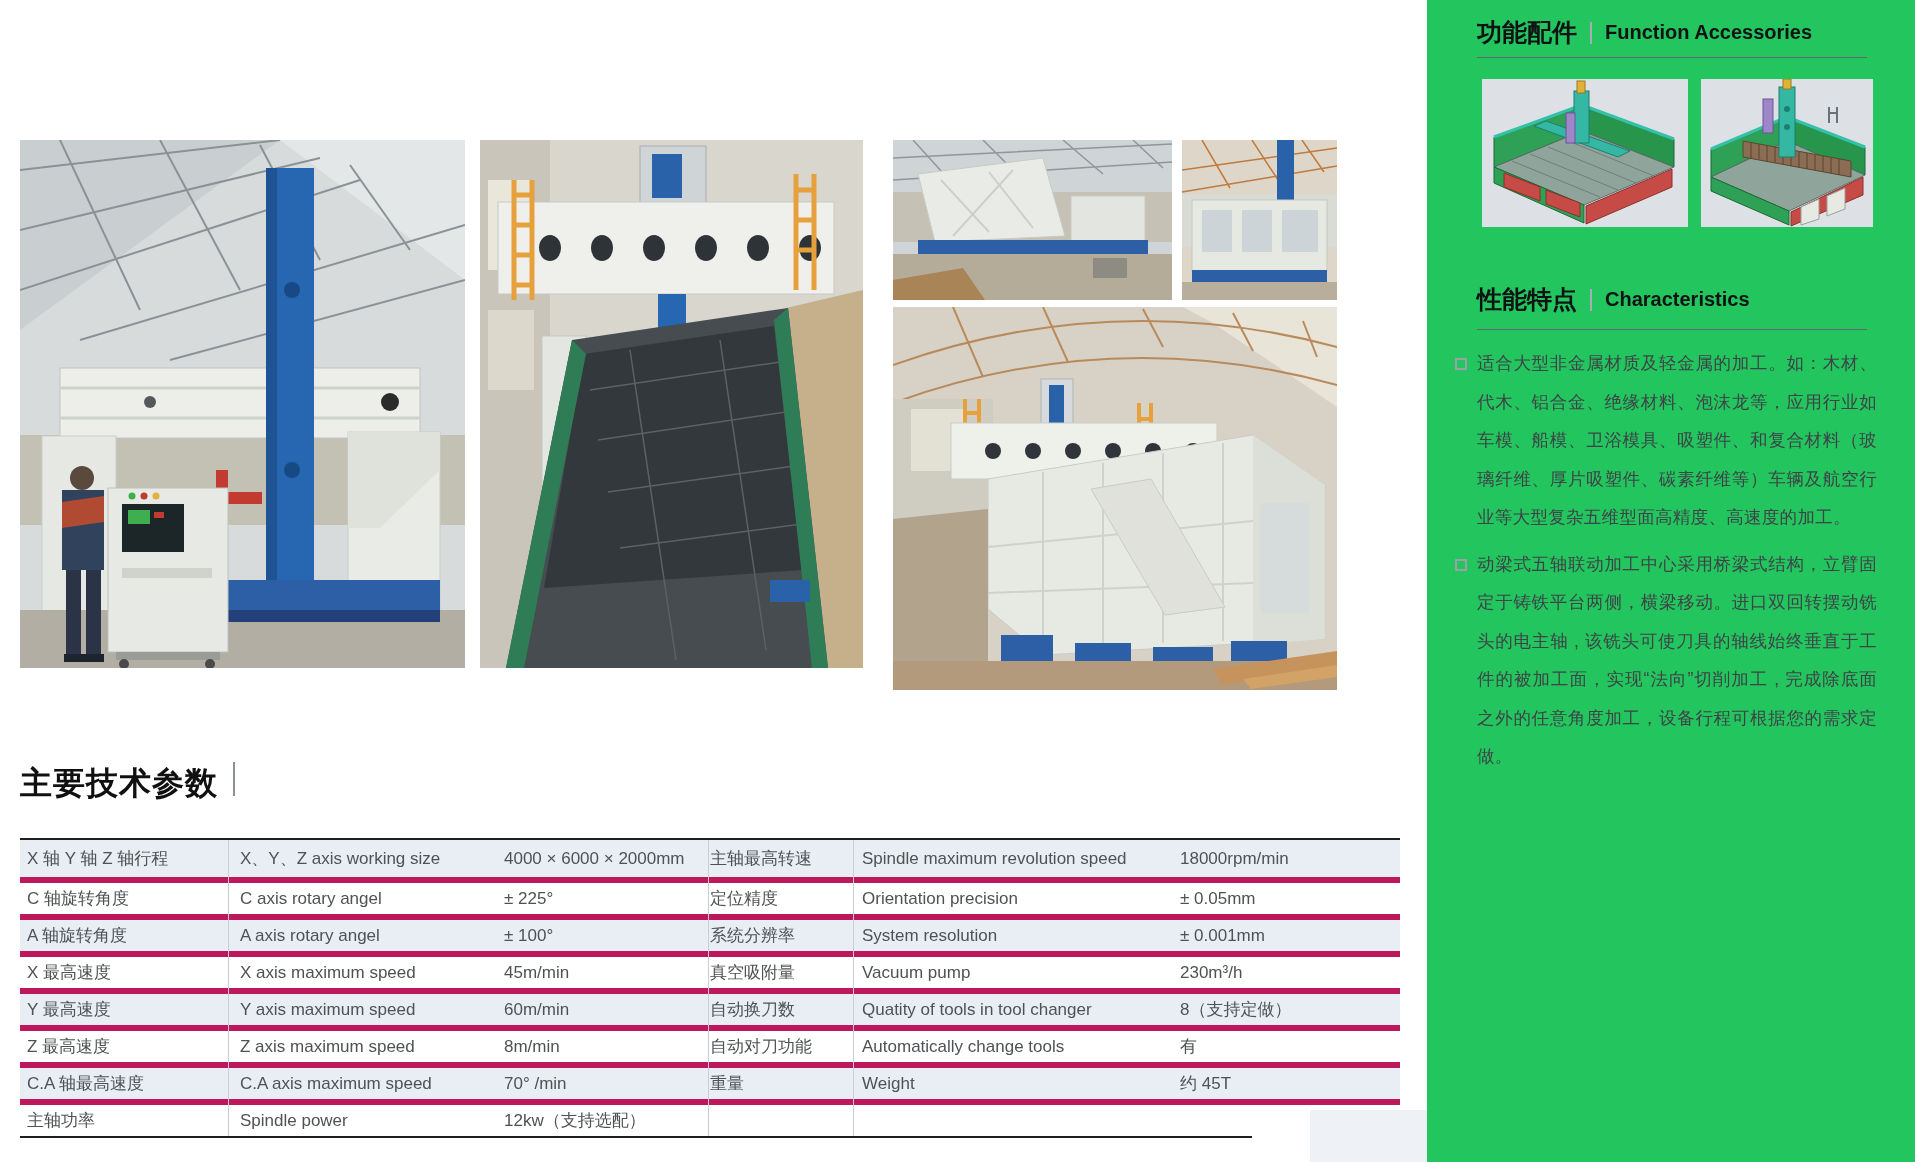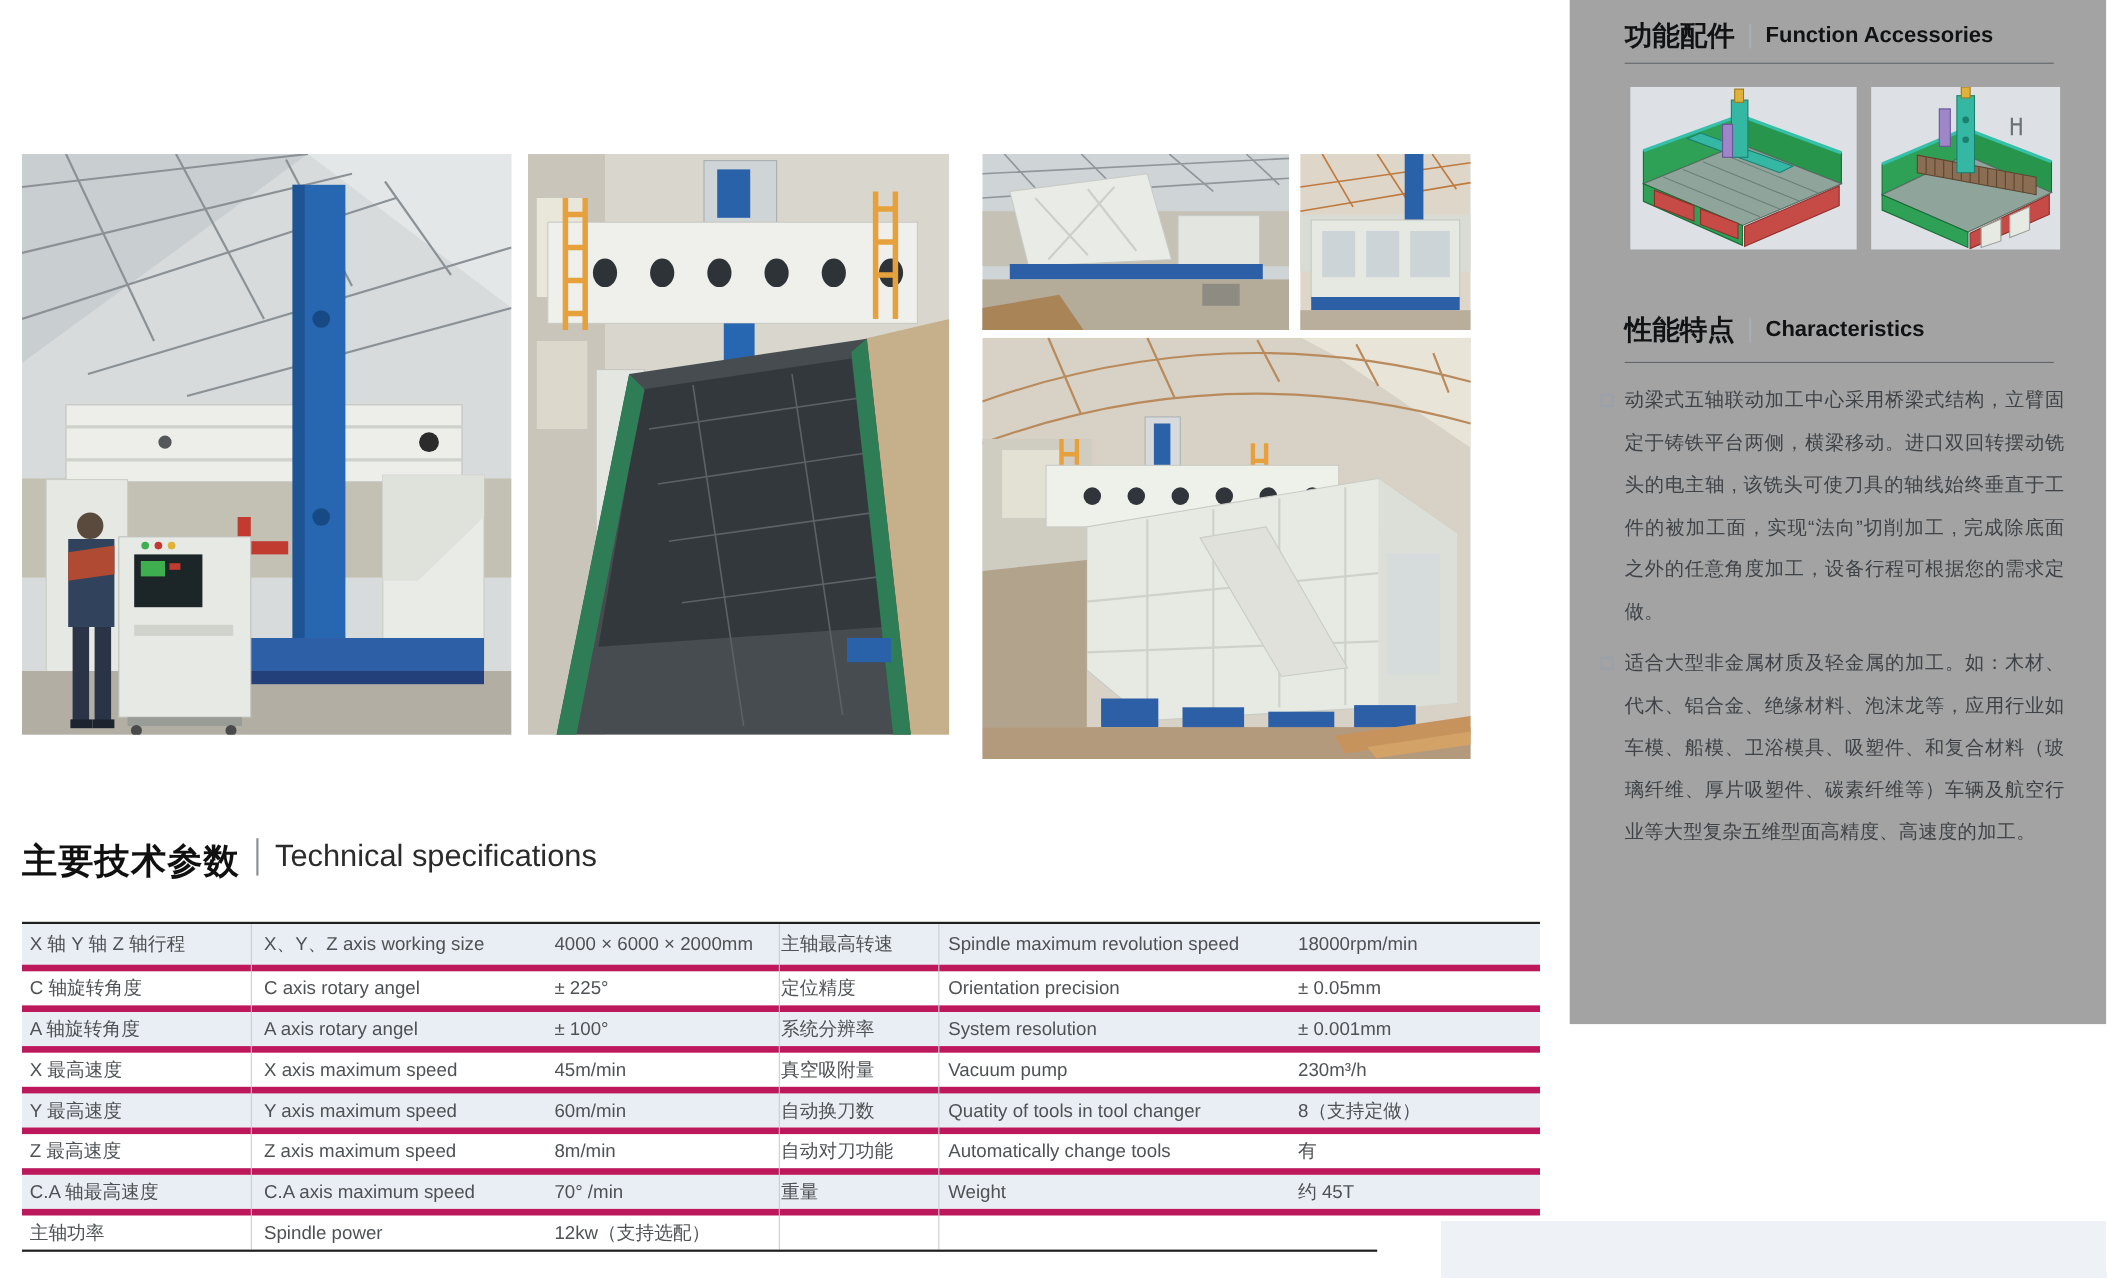--- a/index.html
+++ b/index.html
@@ -24,21 +24,21 @@
   .td.c1{padding-left:7px;}
   .td.c2{padding-left:12px;}
   .td.c3{padding-left:14px;}
   .td.c4{padding-left:2px;}
   .td.c5{padding-left:9px;}
   .td.c6{padding-left:15px;}
   .vdiv{position:absolute;top:0;width:1px;height:296px;background:#c9ced4;}
   #table-bottom-line{left:20px;top:1136px;width:1232px;height:2px;background:#1f1f1f;}
 
   
-  #sidebar{left:1427px;top:0;width:488px;height:931px;background:#a3a3a3;}
+  #sidebar{left:1427px;top:0;width:488px;height:1162px;background:#22c55e;}
   #footer-strip{left:1310px;top:1110px;width:605px;height:52px;background:#eef1f5;}
   .sb-head{position:absolute;left:50px;display:flex;align-items:center;gap:13px;}
   .sb-head .cn{font-size:25px;font-weight:bold;color:#111214;}
   .sb-head .bar{width:2px;height:22px;background:#a8adb3;}
   .sb-head .en{font-size:20px;font-weight:bold;color:#111214;}
   .sb-line{position:absolute;left:50px;width:390px;height:0;border-top:1px solid #60666c;}
   #acc-images{position:absolute;left:55px;top:79px;display:flex;gap:13px;}
   #bullets{position:absolute;left:28px;top:344px;width:432px;}
   .bullet{display:flex;gap:10px;margin-bottom:8px;}
   .bsq{flex:0 0 auto;width:8px;height:8px;border:2px solid #9aa1a8;margin-top:14px;background:transparent;}
@@ -220,21 +220,20 @@
     <rect x="0" y="354" width="444" height="29" fill="#b49a7c"></rect>
     <polygon points="0,212 95,202 95,354 0,354" fill="#b2a38c"></polygon>
     <polygon points="320,362 444,344 444,360 330,378" fill="#c6935c"></polygon>
     <polygon points="350,372 444,360 444,372 358,383" fill="#d3a univ66" fill-opacity="0"></polygon>
     <polygon points="350,372 444,358 444,370 358,382" fill="#d3a266"></polygon>
   </svg>
 
   <div class="abs" id="spec-title">
     <span class="cn">主要技术参数</span>
     <span class="bar"></span>
-    <span class="en">Technical specifications</span>
   </div>
 
   <div class="abs" id="spec-table">
     <div class="tr alt">
       <div class="td c1">X 轴 Y 轴 Z 轴行程</div>
       <div class="td c2">X、Y、Z axis working size</div>
       <div class="td c3">4000 × 6000 × 2000mm</div>
       <div class="td c4">主轴最高转速</div>
       <div class="td c5">Spindle maximum revolution speed</div>
       <div class="td c6">18000rpm/min</div>
@@ -355,22 +354,22 @@
     <div class="sb-head" style="top:283px;">
       <span class="cn">性能特点</span>
       <span class="bar"></span>
       <span class="en">Characteristics</span>
     </div>
     <div class="sb-line" style="top:329px;"></div>
 
     <div id="bullets">
       <div class="bullet">
         <span class="bsq"></span>
-        <p class="btext">动梁式五轴联动加工中心采用桥梁式结构，立臂固定于铸铁平台两侧，横梁移动。进口双回转摆动铣头的电主轴 , 该铣头可使刀具的轴线始终垂直于工件的被加工面，实现“法向”切削加工 , 完成除底面之外的任意角度加工，设备行程可根据您的需求定做。</p>
+        <p class="btext">适合大型非金属材质及轻金属的加工。如：木材、代木、铝合金、绝缘材料、泡沫龙等，应用行业如车模、船模、卫浴模具、吸塑件、和复合材料（玻璃纤维、厚片吸塑件、碳素纤维等）车辆及航空行业等大型复杂五维型面高精度、高速度的加工。</p>
       </div>
       <div class="bullet">
         <span class="bsq"></span>
-        <p class="btext">适合大型非金属材质及轻金属的加工。如：木材、代木、铝合金、绝缘材料、泡沫龙等，应用行业如车模、船模、卫浴模具、吸塑件、和复合材料（玻璃纤维、厚片吸塑件、碳素纤维等）车辆及航空行业等大型复杂五维型面高精度、高速度的加工。</p>
+        <p class="btext">动梁式五轴联动加工中心采用桥梁式结构，立臂固定于铸铁平台两侧，横梁移动。进口双回转摆动铣头的电主轴 , 该铣头可使刀具的轴线始终垂直于工件的被加工面，实现“法向”切削加工 , 完成除底面之外的任意角度加工，设备行程可根据您的需求定做。</p>
       </div>
     </div>
   </div>
 
 </div>
 
 </body></html>

